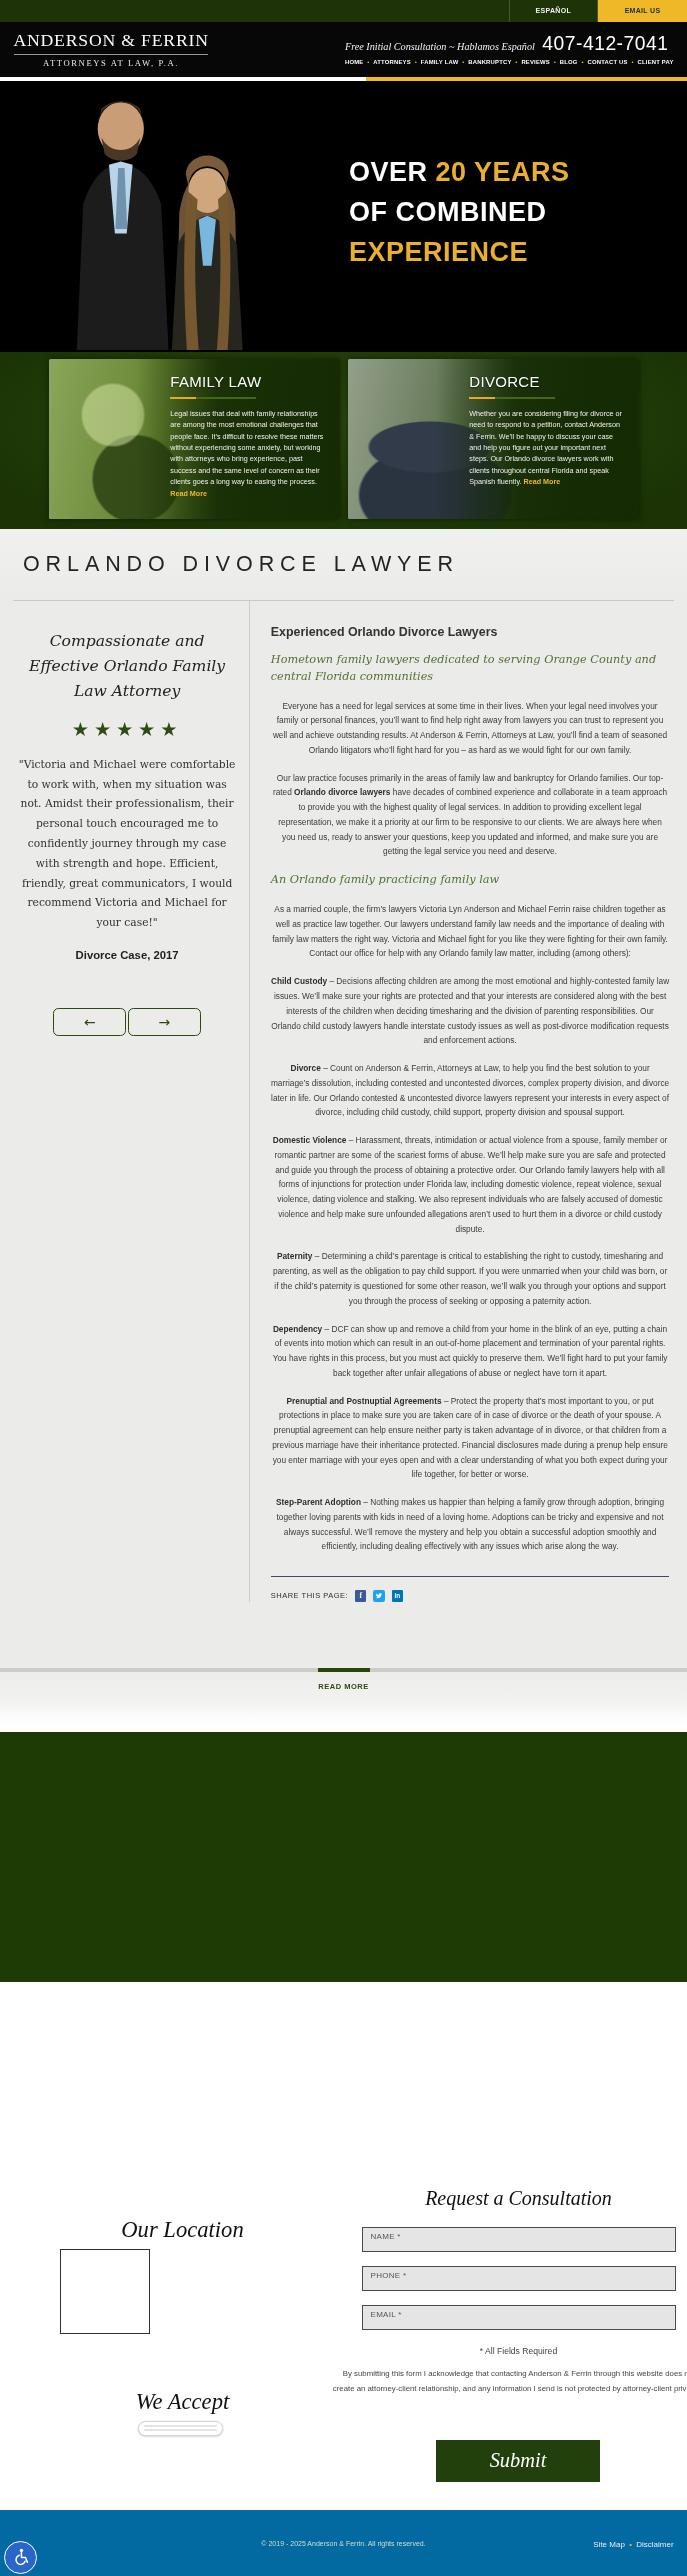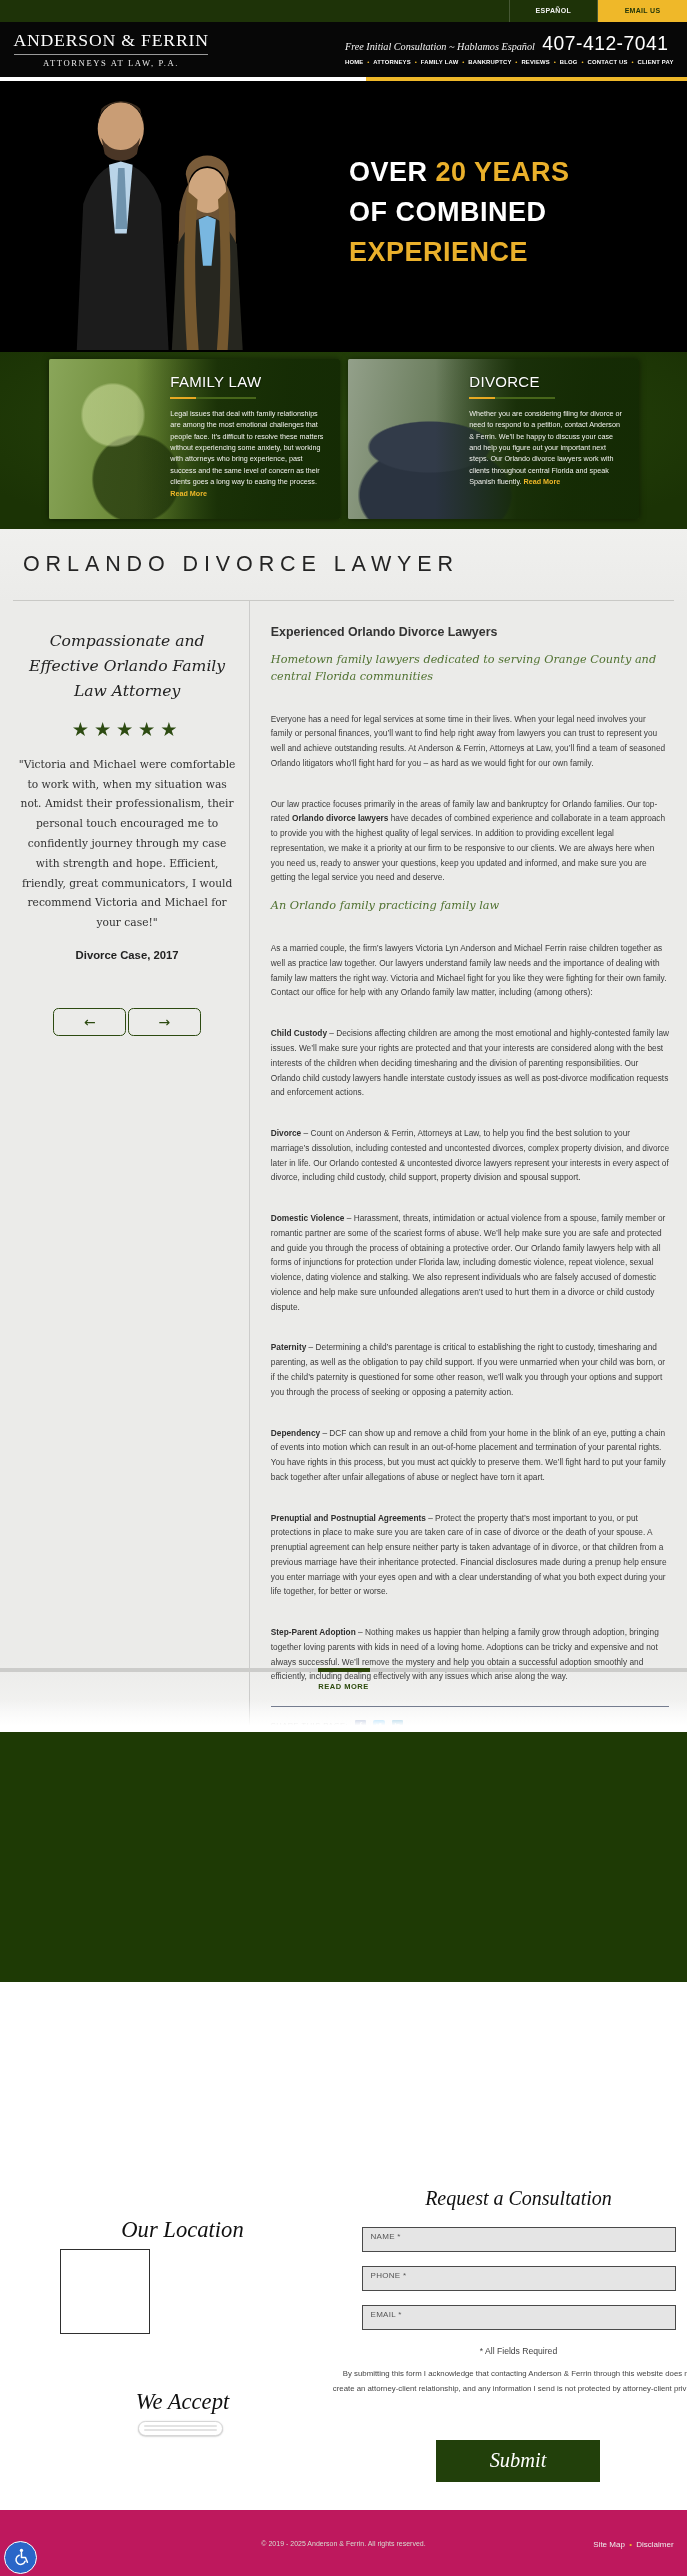--- a/index.html
+++ b/index.html
@@ -75,21 +75,21 @@
   .quote { margin-top:14px; font-family:"DejaVu Serif", serif; font-size:10.7px; color:#333; line-height:1.85; }
   .case-label { margin-top:16px; font-size:11.3px; font-weight:bold; color:#222; }
   .slider-arrows { margin-top:47px; display:flex; justify-content:center; gap:1.6px; }
   .arrow-btn { width:73px; height:28px; border:1.1px solid #2c4a10; border-radius:5.4px; background:transparent;
     color:#2c4a10; font-size:14px; cursor:pointer; display:flex; align-items:center; justify-content:center;
     font-family:"DejaVu Sans", sans-serif; }
   .content { flex:1; padding:23.6px 4.3px 0 20.4px; max-width:424px; }
   .content h3 { font-size:12.4px; font-weight:bold; color:#333; }
   .green-subhead { margin-top:13px; font-family:"DejaVu Serif", serif; font-style:italic; font-size:11.3px;
     color:#507231; line-height:1.5; font-weight:500; }
-  .body-para { margin-top:26px; font-size:8.3px; line-height:1.78; color:#3b3b3b; }
+  .body-para { margin-top:13px; font-size:8.3px; line-height:1.78; color:#3b3b3b;text-align:center; }
   .body-para b { color:#2e2e2e; }
   .topic-label { font-weight:bold; color:#2e2e2e; }
   .share-divider { border:none; height:0.5px; background:#3f4a63; margin:21.5px 0 14px 0; }
   .share-row { display:flex; align-items:center; gap:7px; }
   .share-label { font-size:7.5px; letter-spacing:0.5px; color:#2e2e2e; }
   .sicon { width:11.3px; height:11.3px; border-radius:1.6px; display:flex; align-items:center; justify-content:center;
     color:#fff; font-size:7.5px; font-weight:bold; cursor:pointer; font-family:"Liberation Serif", serif; }
   .sicon.fb { background:#3b5998; border-radius:1.1px; }
   .sicon.tw { background:#1da1f2; border-radius:2.1px; }
   .sicon.li { background:#0077b5; font-size:6.4px; font-family:"Liberation Sans", sans-serif; border-radius:1.1px; }
@@ -125,21 +125,21 @@
   .accept-heading { position:absolute; top:407px; left:48px; width:269px; text-align:center; }
   .card-pill { position:absolute; top:439px; left:138px; width:85px; height:15px; border:0.5px solid #d6d6d6;
     border-radius:7.5px; box-shadow:0 0.5px 1.6px rgba(0,0,0,.25); background:#fff; display:flex; flex-direction:column;
     justify-content:center; gap:2.1px; padding:0 5.4px; }
   .card-pill span { display:block; height:2.1px; background:#e3e3e3; border-radius:1.1px; }
   .submit-btn { position:absolute; top:458px; left:436px; width:164px; height:42px; background:#22400b;
     border:none; color:#fff; font-family:"Liberation Serif", serif; font-style:italic; font-size:20.4px;
     cursor:pointer; }
 
   
-  .footer-bar { height:67px; background:#be185d; position:relative; display:flex; align-items:center; justify-content:center; }
+  .footer-bar { height:67px; background:#0369a1; position:relative; display:flex; align-items:center; justify-content:center; }
   .copyright { color:#d7dcd0; font-size:7px; }
   .footer-links { position:absolute; right:13.4px; top:30px; color:#ededed; font-size:8px; }
   .footer-links .flink { cursor:pointer; }
   .footer-links .fsep { color:#efb829; margin:0 4.3px; }
   .a11y-btn { position:absolute; left:4.3px; bottom:3.2px; width:33px; height:33px; border-radius:50%;
     background:#2a66c8; border:1.1px solid #fff; display:flex; align-items:center; justify-content:center; cursor:pointer; }
 </style>
 </head>
 <body>
 

